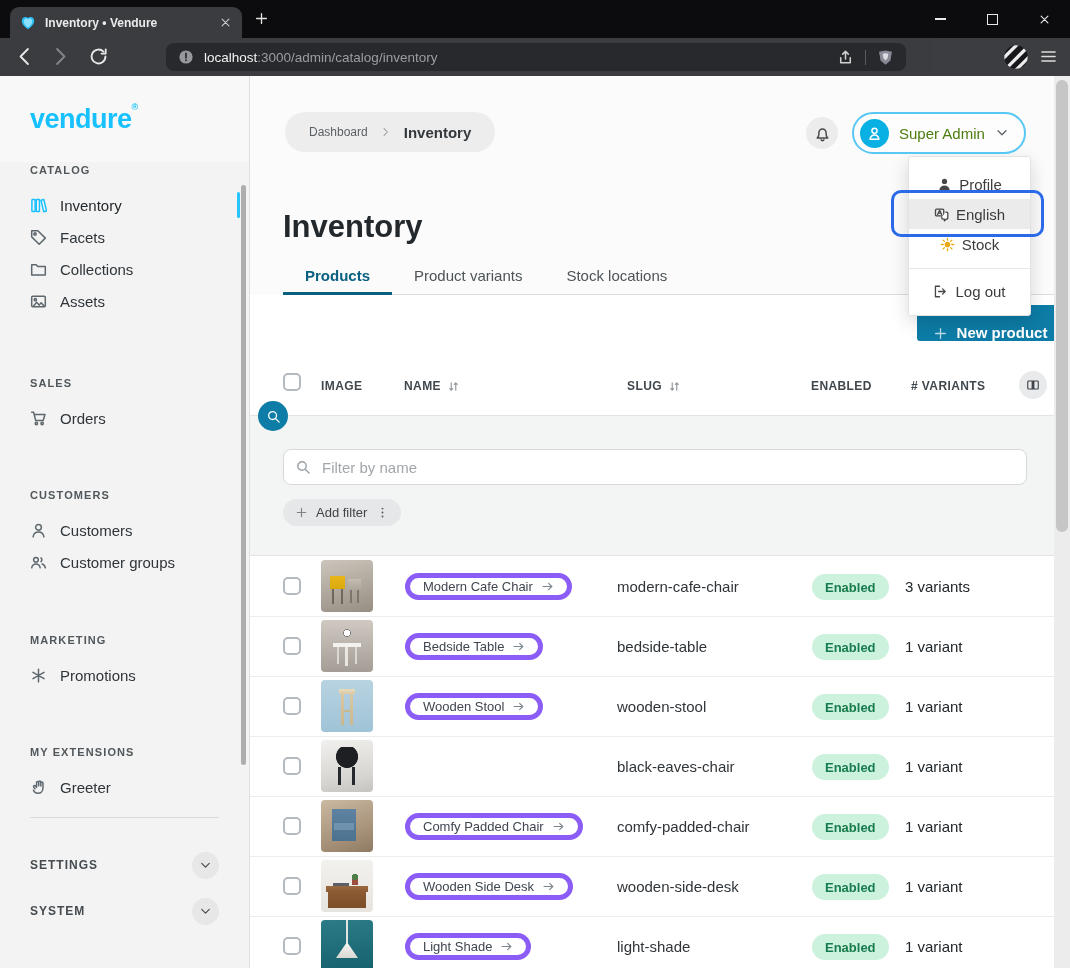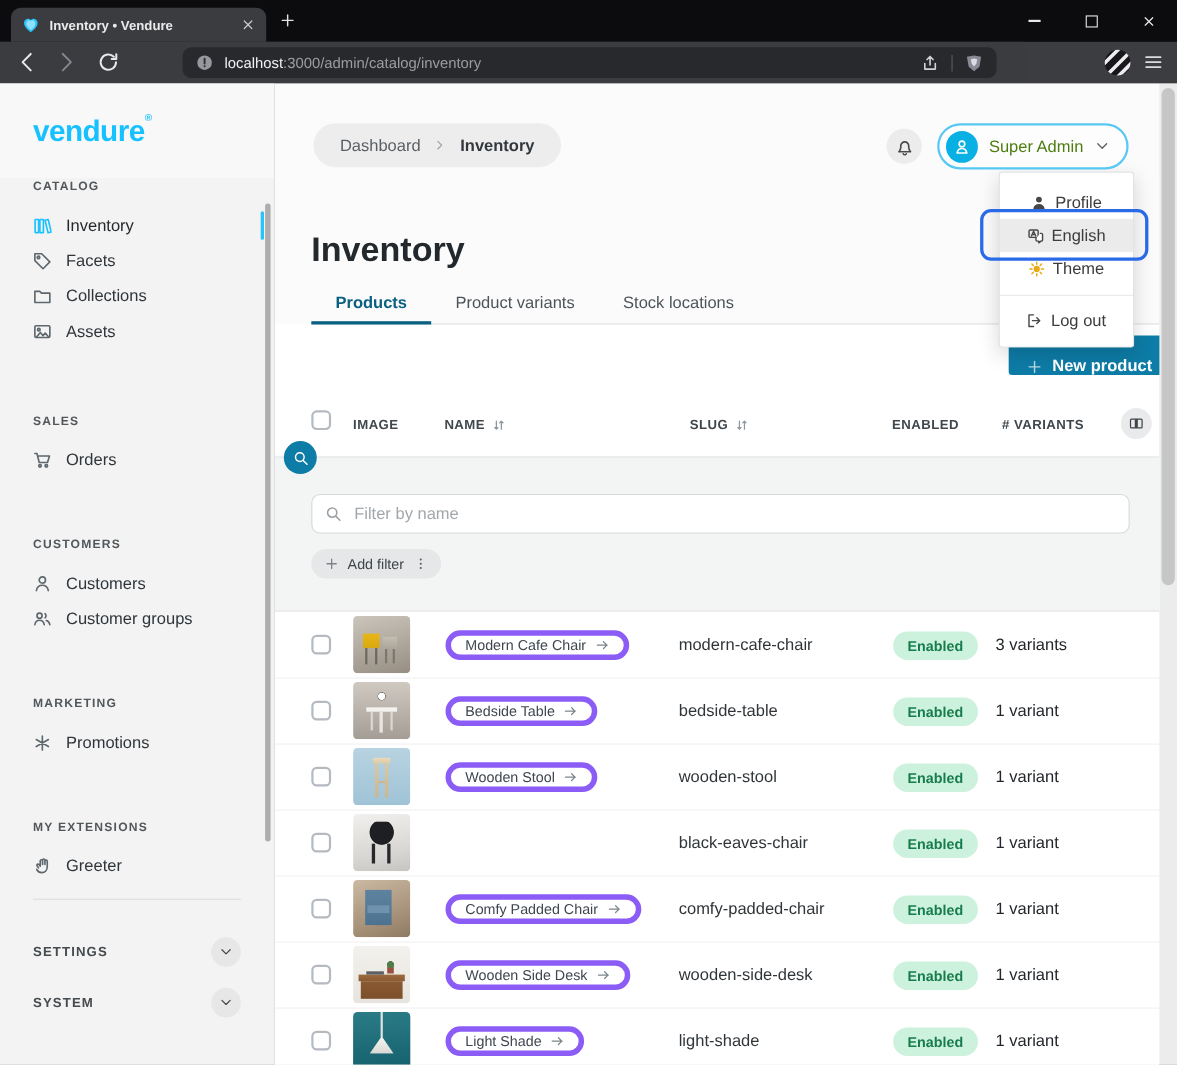--- a/index.html
+++ b/index.html
@@ -63,21 +63,21 @@
             color:#45484b;display:flex;align-items:center;justify-content:center}
   .coll-btn svg{width:13px;height:13px}
   .sb-scroll{position:absolute;right:3px;top:109px;width:5px;height:580px;background:#aeaeae;border-radius:3px}
 
   
   .content{position:absolute;left:250px;top:0;width:804px;height:892px;background:#fbfbfc;overflow:hidden}
   .white-panel{position:absolute;left:0;top:219px;right:0;bottom:0;background:#fff}
 
   .breadcrumb{position:absolute;left:35px;top:36px;height:40px;background:#ededee;border-radius:20px;
               display:inline-flex;align-items:center;gap:12px;padding:0 24px;z-index:5}
-  .bc-link{font-size:15px;color:#595f63}
+  .bc-link{font-size:12px;color:#595f63}
   .bc-sep{width:12px;height:12px;color:#9aa0a4}
   .bc-current{font-size:15px;font-weight:700;color:#33383c}
 
   .bell-btn{position:absolute;left:556px;top:41px;width:32px;height:32px;border-radius:50%;background:#ececec;
             color:#4a4a4a;display:flex;align-items:center;justify-content:center;z-index:5}
   .bell-btn svg{width:17px;height:17px}
   .user-chip{position:absolute;left:602px;top:36px;height:42px;border:2px solid #58c7f3;border-radius:22px;
              background:#fdfdfd;display:flex;align-items:center;gap:10px;padding:0 15px 0 6px;
              box-sizing:border-box;z-index:60}
   .chip-avatar{width:29px;height:29px;border-radius:50%;background:#09b0e3;color:#fff;
@@ -489,21 +489,21 @@
           </span>
           <span>English</span>
         </div>
         <div class="menu-item">
           <span class="icon mi-sun">
             <svg viewBox="0 0 16 16" stroke="currentColor" stroke-width="1.4" stroke-linecap="round">
               <circle cx="8" cy="8" r="3" fill="currentColor" stroke="none"></circle>
               <path d="M8 1.4v2M8 12.6v2M1.4 8h2M12.6 8h2M3.3 3.3l1.4 1.4M11.3 11.3l1.4 1.4M12.7 3.3l-1.4 1.4M4.7 11.3l-1.4 1.4"></path>
             </svg>
           </span>
-          <span>Theme</span>
+          <span>Stock</span>
         </div>
         <div class="menu-divider"></div>
         <div class="menu-item">
           <span class="icon mi-logout">
             <svg viewBox="0 0 16 16" fill="none" stroke="currentColor" stroke-width="1.4" stroke-linecap="round" stroke-linejoin="round">
               <path d="M7 2.4H2.6v11.2H7"></path>
               <path d="M13 8H6M10.2 5.2L13 8l-2.8 2.8"></path>
             </svg>
           </span>
           <span>Log out</span>

